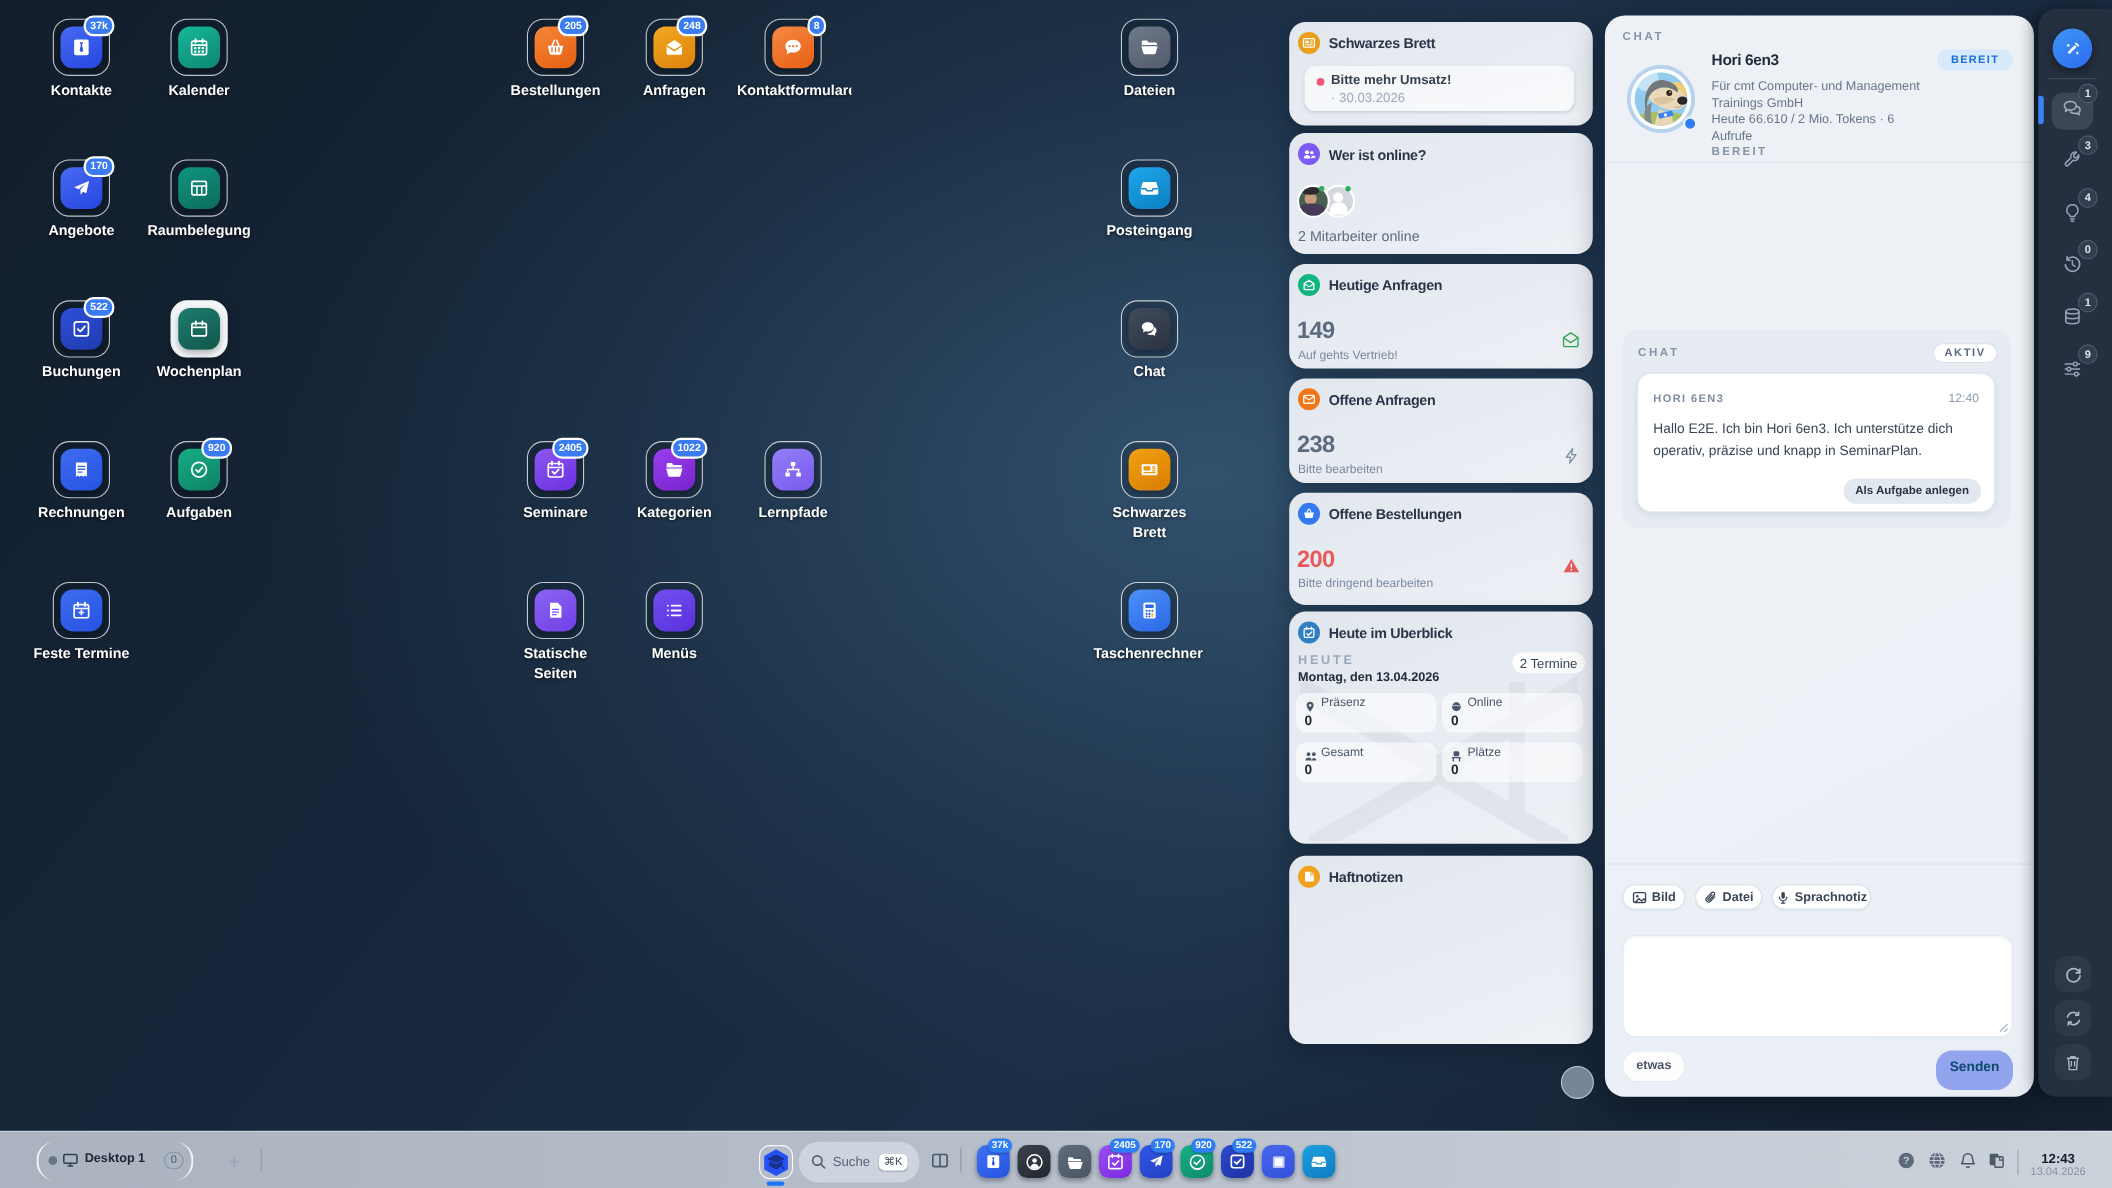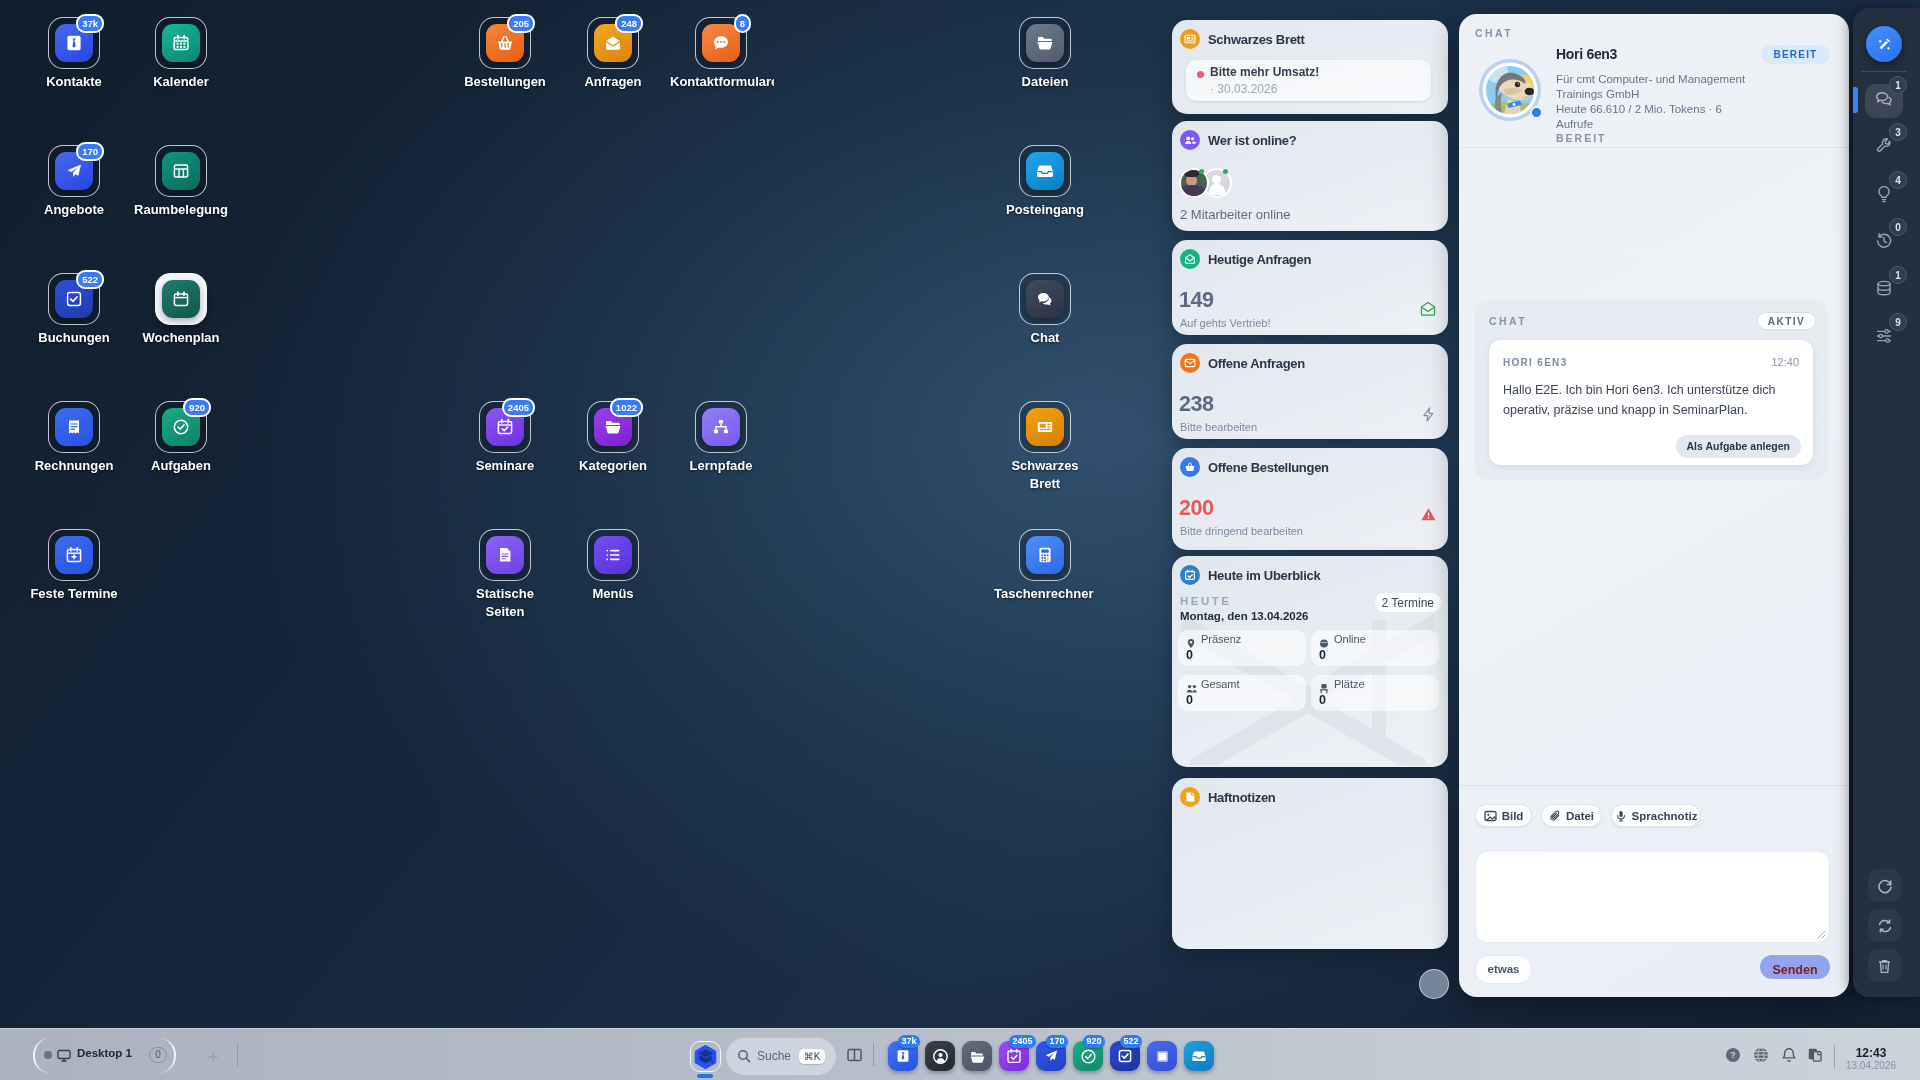--- a/index.html
+++ b/index.html
@@ -493,21 +493,21 @@
     <div class="pill" style="position:absolute;left:152px;top:790px;width:90px;height:23px;justify-content:center;font-size:11.5px;gap:5px"><svg width="12" height="12" viewBox="0 0 12 12">
         <rect x="4.4" y="1" width="3.2" height="6" rx="1.6" fill="#3a4657"></rect>
         <path d="M2.6 5.5a3.4 3.4 0 0 0 6.8 0M6 9v2M4.4 11h3.2" fill="none" stroke="#3a4657" stroke-width="1.1" stroke-linecap="round"></path>
       </svg>Sprachnotiz</div>
 <div style="position:absolute;left:16px;top:836px;width:355px;height:93px;background:#fff;border:1px solid #e2e8f0;border-radius:12px;box-shadow:inset 0 1px 2px rgba(148,163,184,.15)">
       <svg width="9" height="9" viewBox="0 0 9 9" style="position:absolute;right:3px;bottom:3px">
         <path d="M8 1 1 8M8 5 5 8" stroke="#9aa8ba" stroke-width="1"></path>
       </svg>
     </div>
 <div style="position:absolute;left:16px;top:941px;width:57px;height:29px;background:#fdfdfe;border:1px solid #e4e9f0;border-radius:14px;line-height:27px;text-align:center;font-size:11.5px;font-weight:700;color:#4a5668">etwas</div>
-<div style="position:absolute;left:301px;top:941px;width:70px;height:24px;background:#93a4ef;border-radius:15px;line-height:30px;text-align:center;font-size:12.5px;font-weight:700;color:#7f1d1d">Senden</div>
+<div style="position:absolute;left:301px;top:941px;width:70px;height:36px;background:#93a4ef;border-radius:15px;line-height:30px;text-align:center;font-size:12.5px;font-weight:700;color:#0c4a6e">Senden</div>
   </div>
 <div id="rail">
     <div style="position:absolute;left:13px;top:18px;width:36px;height:36px;border-radius:50%;background:linear-gradient(145deg,#3f96f6,#2c6cf0);box-shadow:0 3px 8px rgba(0,0,0,.4);display:flex;align-items:center;justify-content:center">
       <svg width="18" height="17" viewBox="0 0 18 17">
         <path d="M11.2 4.8 13 6.6 6.4 13.2 4.6 11.4z" fill="#fff"></path>
         <path d="M12.2 3.4l2.2 2.2" stroke="#fff" stroke-width="1.4" stroke-linecap="round"></path>
         <path d="M5.2 4.2v2M4.2 5.2h2M13.4 11.4v1.6M12.6 12.2h1.6" stroke="#fff" stroke-width="1" stroke-linecap="round"></path>
       </svg>
     </div>
 <div style="position:absolute;left:9px;top:63px;width:44px;height:1px;background:rgba(255,255,255,.14)"></div>

